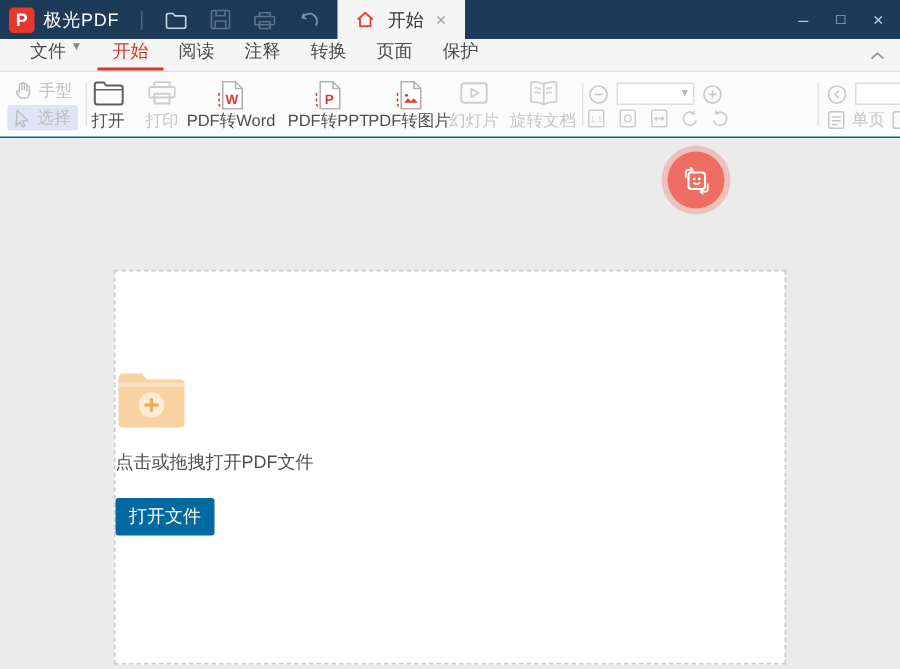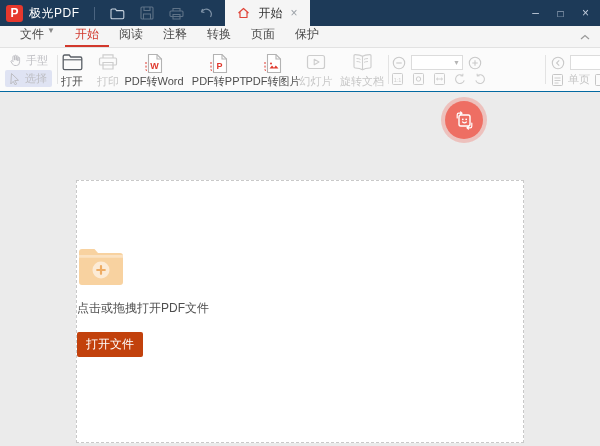--- a/index.html
+++ b/index.html
@@ -50,21 +50,21 @@
   .pg2{position:absolute;left:551px;top:24px;display:flex;align-items:center;gap:4px;color:#c6c6c6;}
   .pg2 .lbl{font-size:11px;color:#c6c6c6;white-space:nowrap;}
   .mini-box.pgbox{width:45px;}
 
   
   .content{position:absolute;top:92px;left:0;right:0;bottom:0;background:#ebebeb;}
   .drop-panel{position:absolute;left:76px;top:51px;width:446px;height:197px;background:#fff;
               border:1px dashed #c9c9c9;display:flex;flex-direction:column;align-items:flex-start;
               padding-top:64px;box-sizing:content-box;cursor:pointer;margin-top:37px;}
   .hint{margin-top:13px;font-size:12px;color:#4f4f4f;}
-  .open-btn{margin-top:15px;width:66px;height:25px;background:#c2410c;color:#fff;border:none;
+  .open-btn{margin-top:15px;width:66px;height:25px;background:#0369a1;color:#fff;border:none;
             border-radius:2px;font-size:12px;font-family:inherit;cursor:pointer;}
   .float-btn{position:absolute;left:445px;top:9px;width:38px;height:38px;border-radius:50%;background:#ee6e63;
              box-shadow:0 0 0 4px rgba(240,130,120,.4);display:flex;align-items:center;justify-content:center;cursor:pointer;}
 </style>
 </head>
 <body>
 
 <div class="app">
 
   <div class="titlebar">

